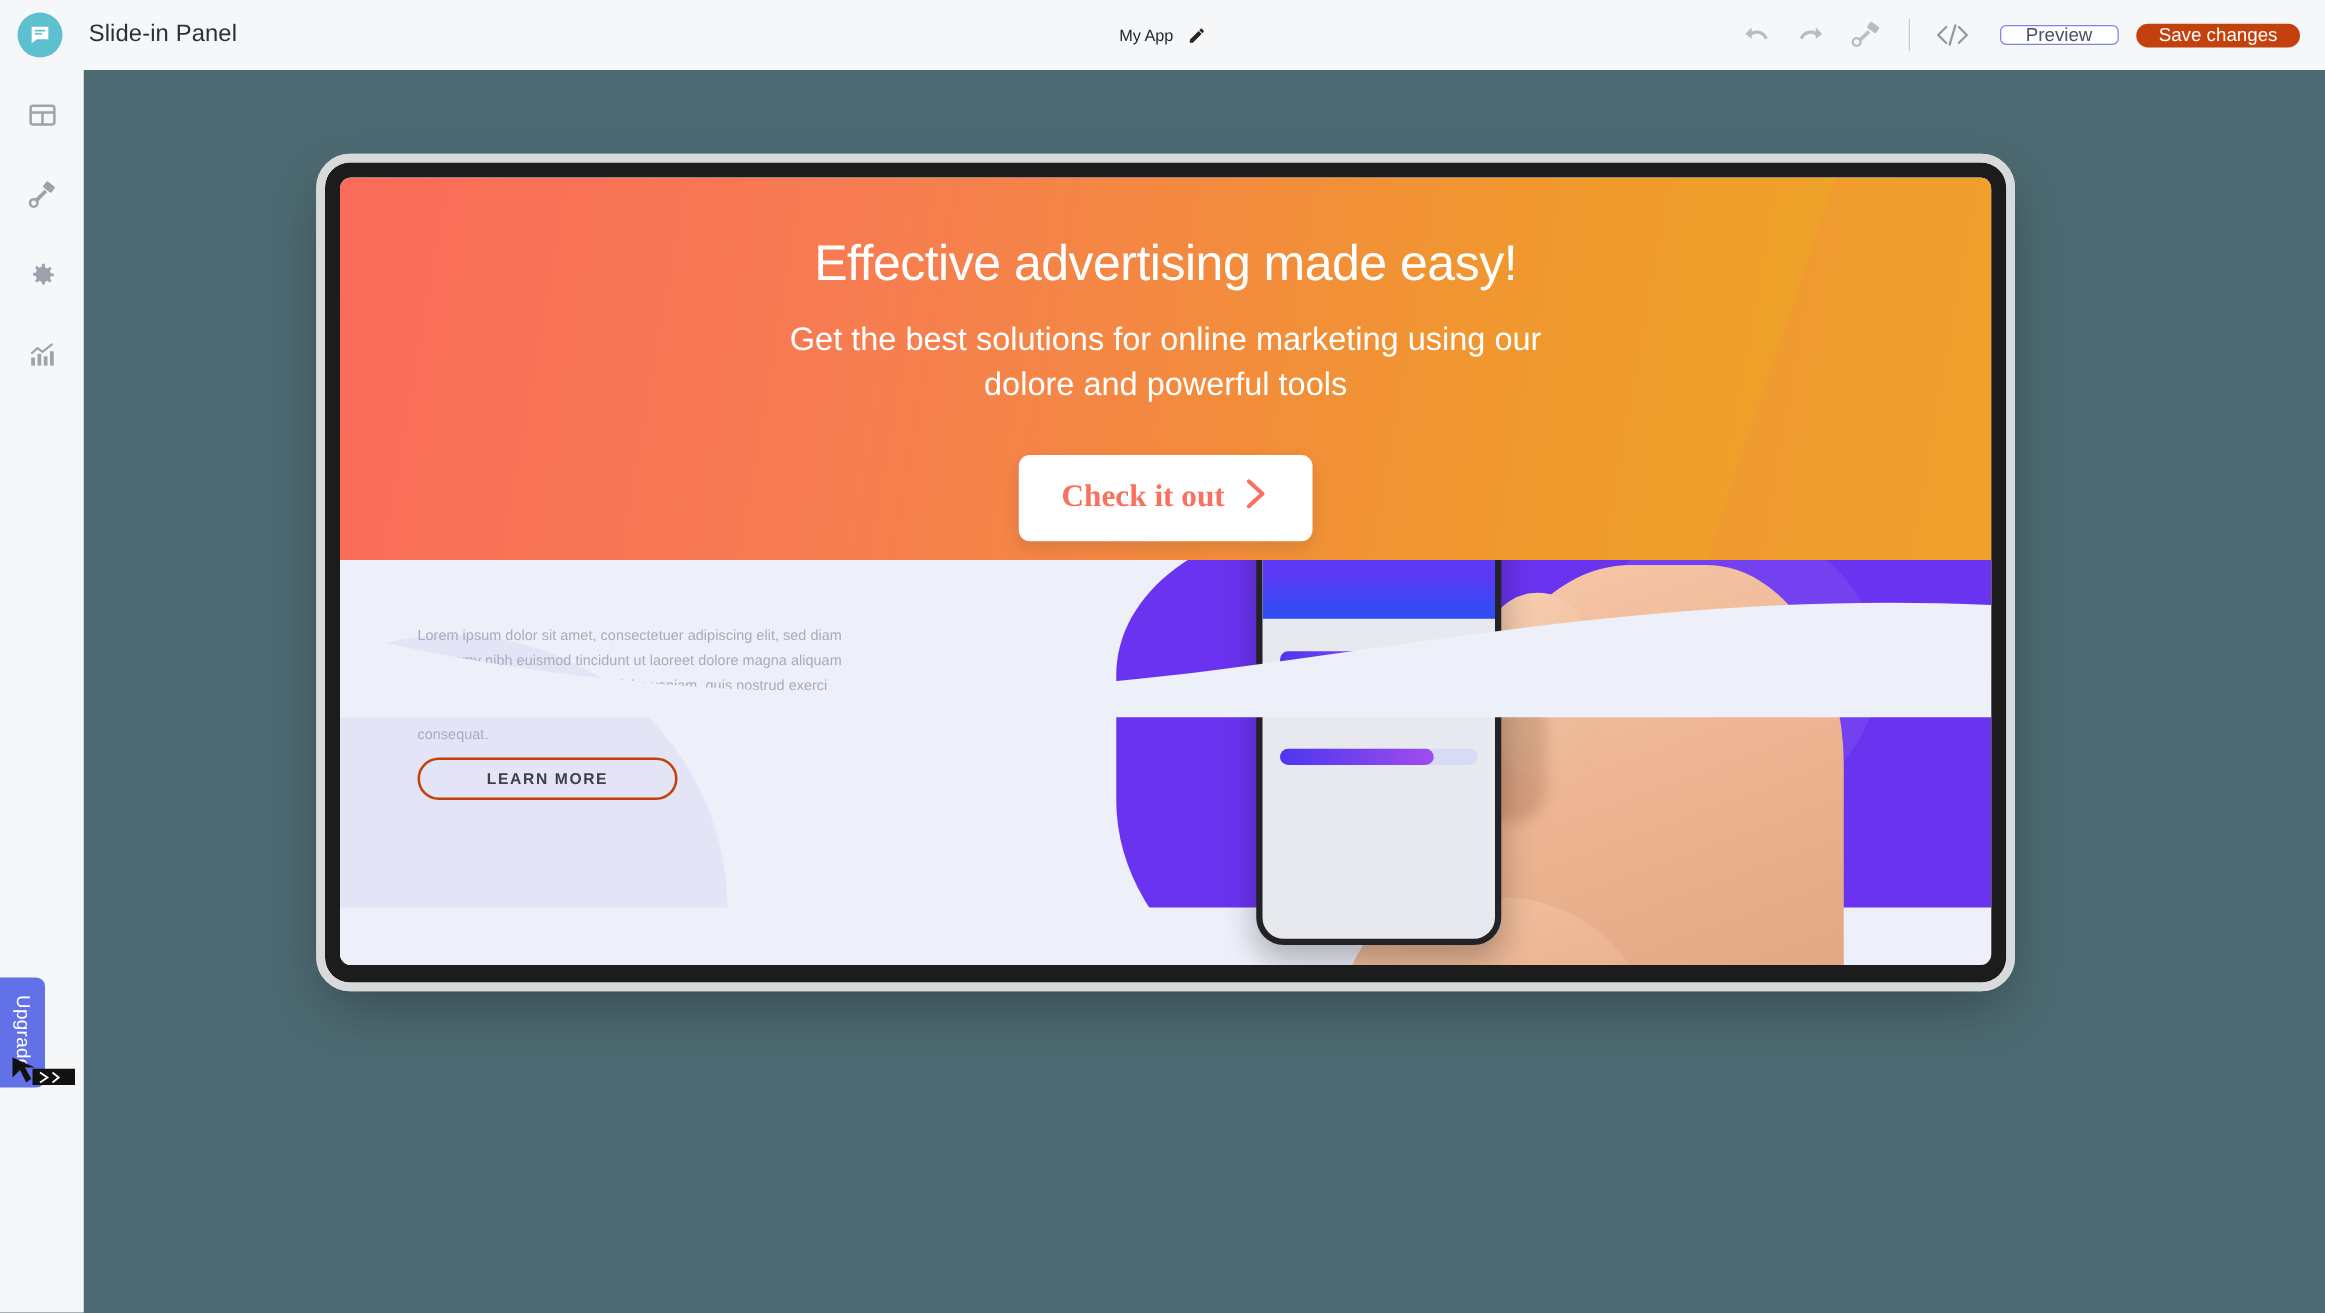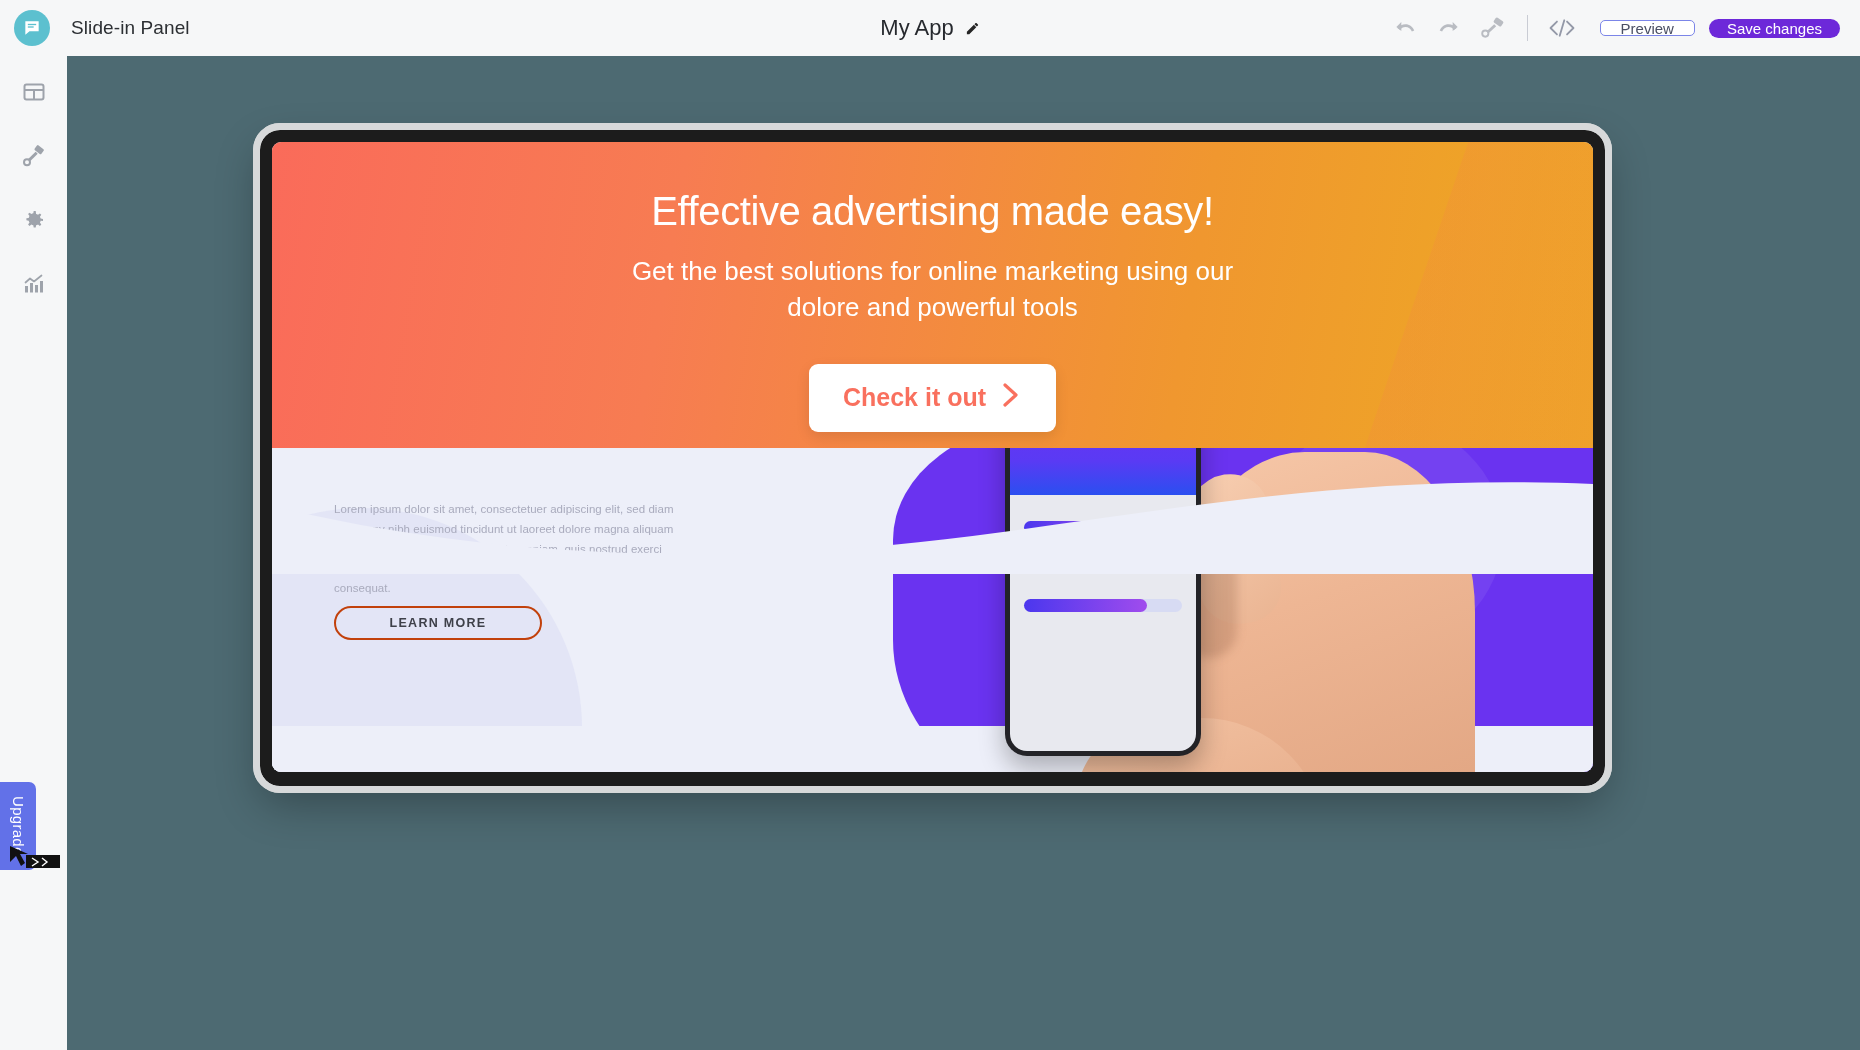--- a/index.html
+++ b/index.html
@@ -28,21 +28,21 @@
   .brand-title {
     margin-left: 21px;
     font-size: 19px; color: #2c2f33; letter-spacing: .1px;
   }
   .title-center {
     position: absolute; left: 0; right: 0; top: 0; height: 56px;
     display: flex; align-items: center; justify-content: center;
     gap: 11px; pointer-events: none;
   }
   .title-center > * { pointer-events: auto; }
-  .app-title { font-size: 22px; color: #26292e; font-weight: 400; }
+  .app-title { font-size: 13px; color: #26292e; font-weight: 400; }
   .pencil-btn { display: flex; align-items: center; cursor: pointer; }
 
   .tb-right {
     margin-left: auto; display: flex; align-items: center;
     gap: 0; padding-right: 20px;
   }
   .tb-icon {
     width: 44px; height: 40px;
     display: flex; align-items: center; justify-content: center;
     cursor: pointer;
@@ -53,21 +53,21 @@
     height: 16px; padding: 0 20px;
     border: 1px solid #7b85e8; border-radius: 5px;
     background: #fff; color: #4a4f63;
     font-size: 15px; font-family: "Liberation Sans", sans-serif;
     cursor: pointer; display: flex; align-items: center;
   }
   .btn-save {
     margin-left: 14px;
     height: 19px; padding: 0 18px;
     border: none; border-radius: 16px;
-    background: #6d28d9; color: #fff;
+    background: #c2410c; color: #fff;
     font-size: 15px; font-family: "Liberation Sans", sans-serif;
     cursor: pointer; display: flex; align-items: center;
   }
 
   
   .rail {
     position: absolute; top: 56px; left: 0;
     width: 67px; height: 994px;
     background: #f6f7f8;
     z-index: 35;
@@ -155,21 +155,21 @@
     font-size: 26px; font-weight: 400; line-height: 1.38;
     max-width: 680px; margin: 0 auto;
   }
   .hero-cta {
     margin: 38px auto 0;
     display: inline-flex; align-items: center; gap: 14px;
     background: #fff; color: #f9705e;
     border: none; border-radius: 9px;
     padding: 18px 34px;
     font-size: 25px; font-weight: bold;
-    font-family: Liberation Sans, sans-serif;
+    font-family: Liberation Serif, serif;
     cursor: pointer;
     box-shadow: 0 5px 14px rgba(0,0,0,.10);
   }
 
   
   .wave {
     position: absolute; left: 0; right: 0; top: 312px;
     width: 100%; height: 120px;
     display: block;
   }

